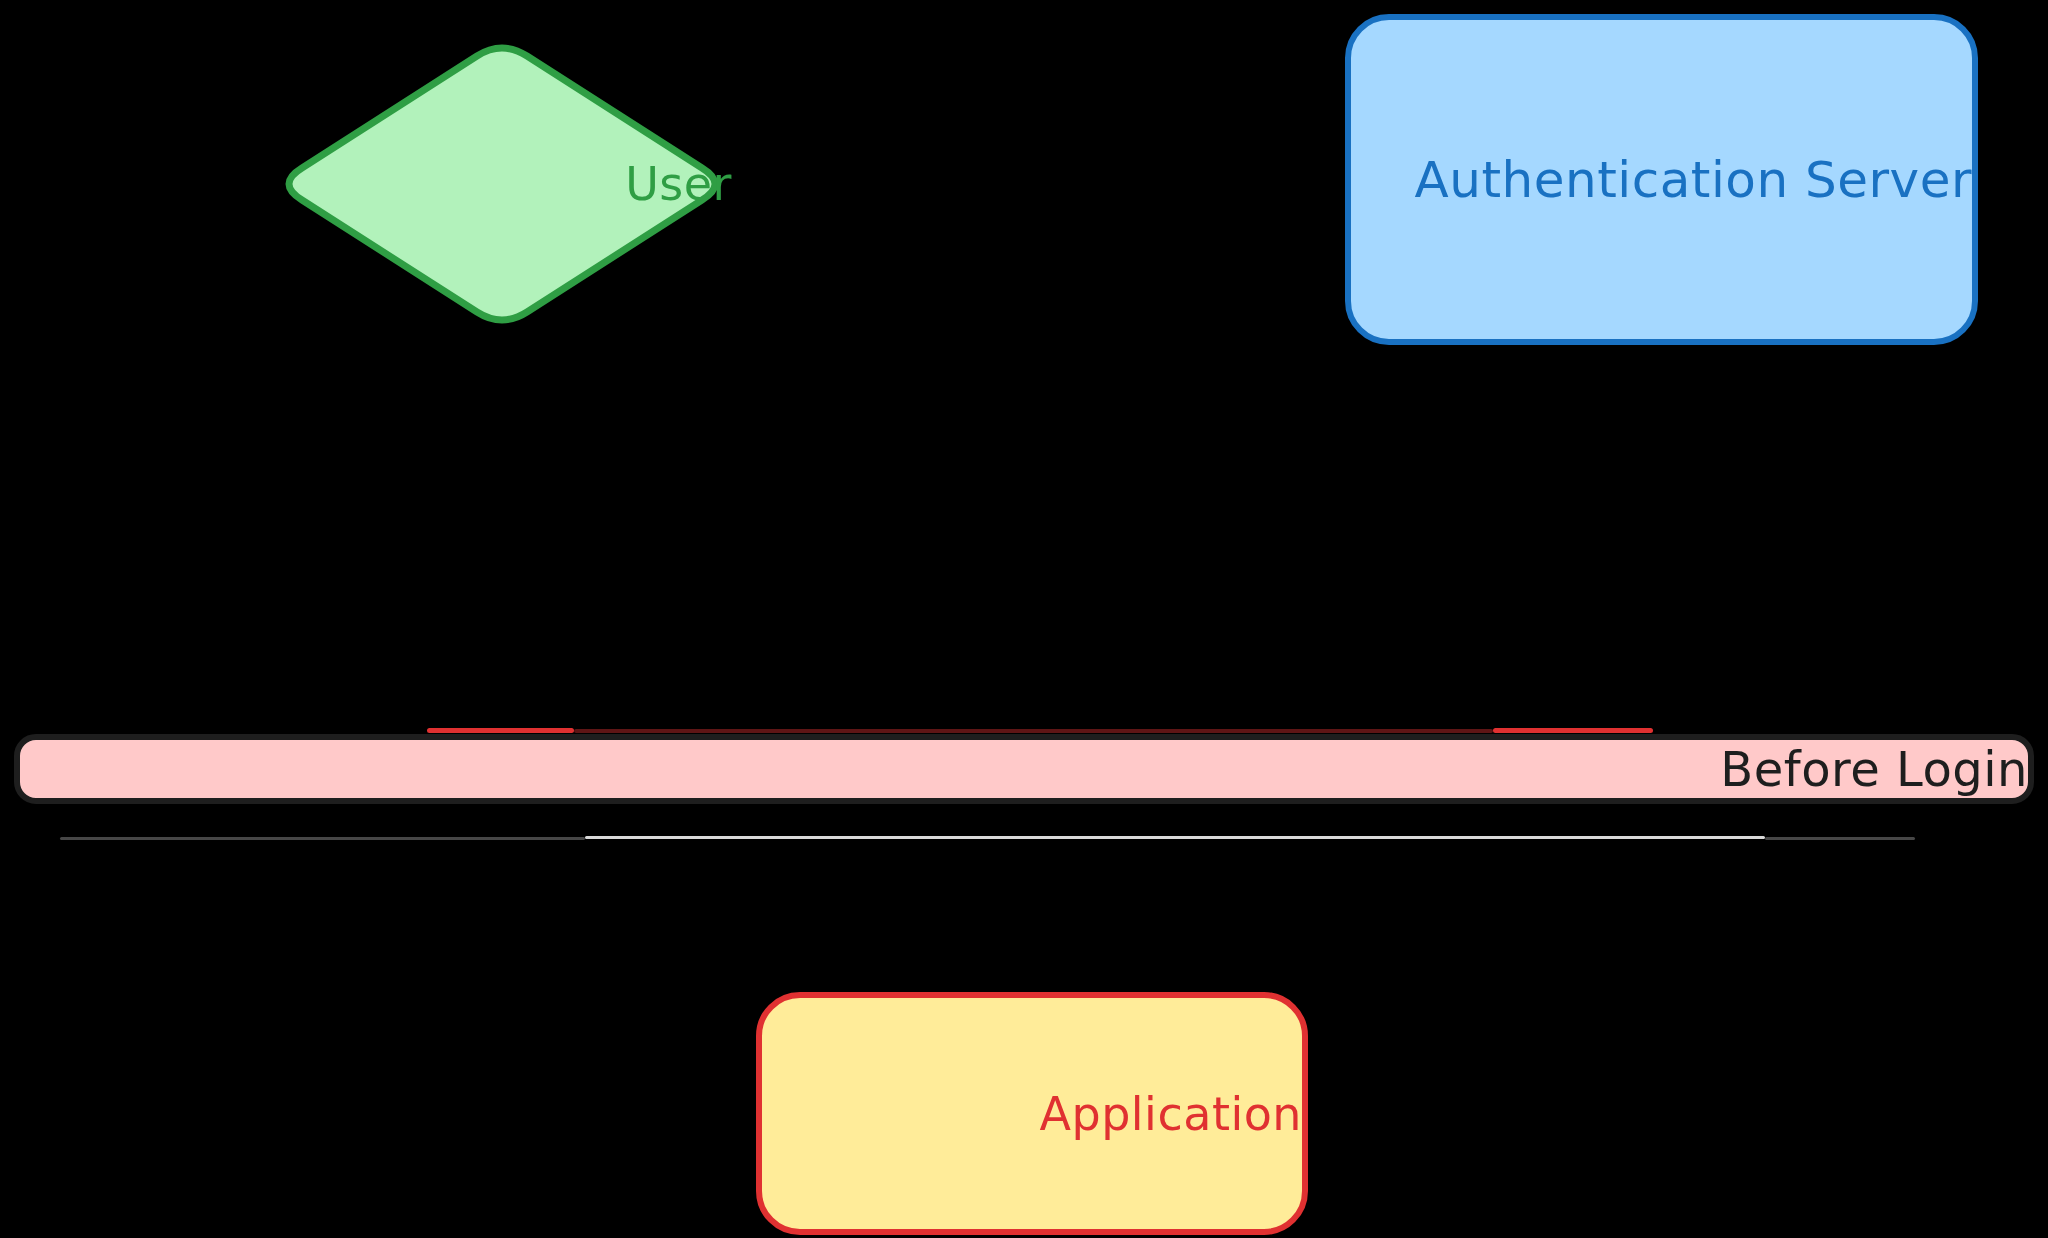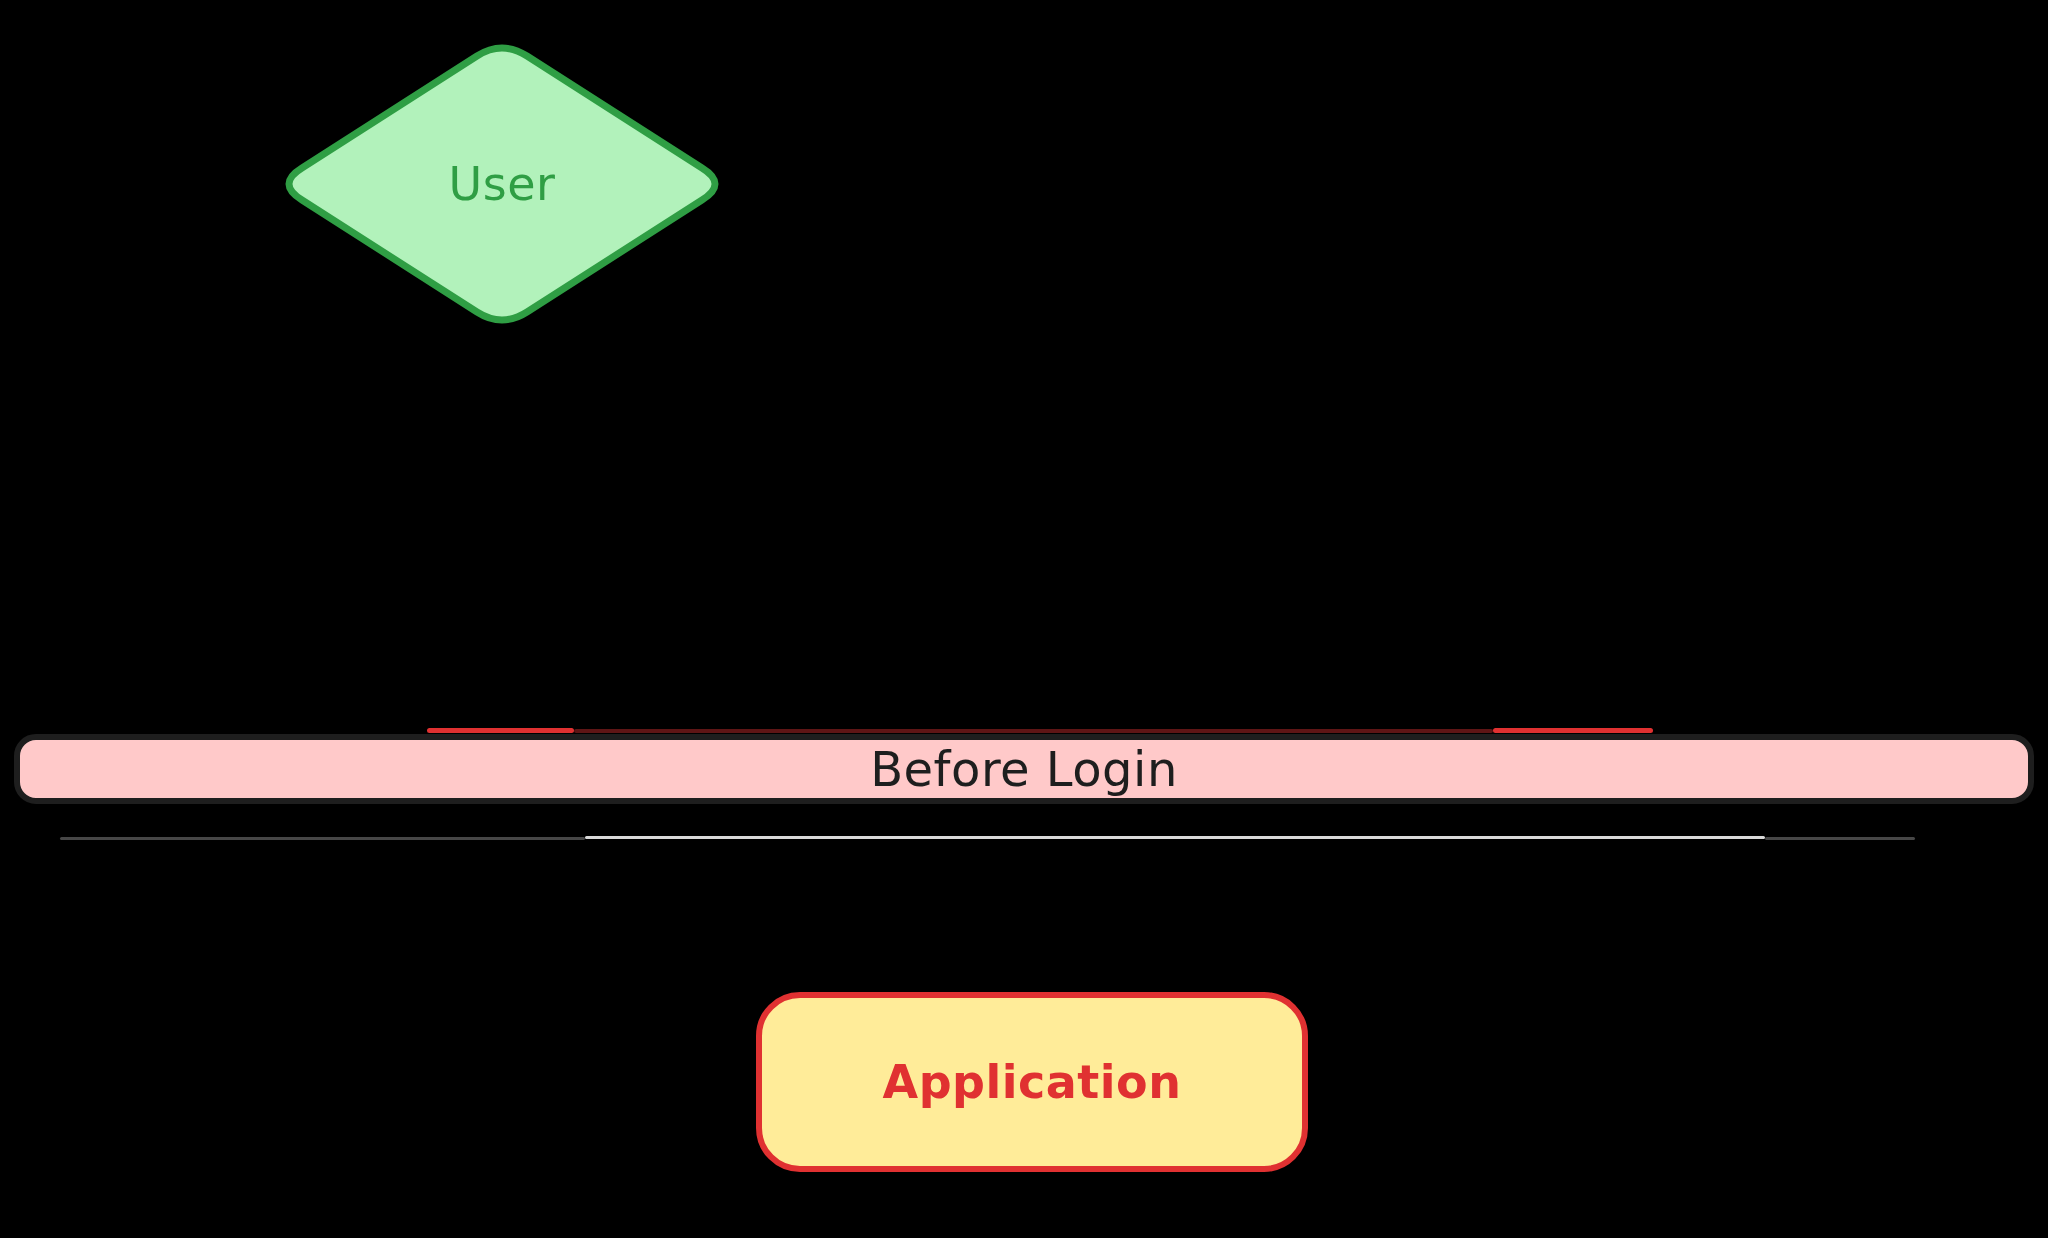--- a/index.html
+++ b/index.html
@@ -18,21 +18,21 @@
     inset: 0;
     width: 2048px;
     height: 1238px;
     background: #000000;
   }
   .node {
     position: absolute;
     box-sizing: border-box;
     display: flex;
     align-items: center;
-    justify-content: center;
+    justify-content: flex-end;
     text-align: center;
   }
   .node .label {
     position: relative;
     color: var(--text);
     letter-spacing: 0.5px;
     white-space: nowrap;
   }
   .rect-node {
     background: var(--fill);
@@ -85,23 +85,22 @@
   }
   #before-login-band .label {
     font-size: 48px;
   }
 
   
   #application-box {
     left: 756px;
     top: 992px;
     width: 552px;
-    height: 180px;
+    height: 243px;
     border-radius: 44px;
-    font-weight: bold;
   }
   #application-box .label {
     font-size: 46px;
   }
 
   
   .stray {
     position: absolute;
     border-radius: 3px;
   }
@@ -124,20 +123,23 @@
   <div class="stray" id="stray-white-mid"></div>
   <div class="stray" id="stray-white-right"></div>
 
   <div class="node" id="user-diamond" style="--fill: #b2f2bb; --stroke: #2f9e44; --text: #2f9e44;">
     <svg viewBox="0 0 460 296" aria-hidden="true">
       <path class="diamond-path" d="M 205 20 Q 230 4 255 20 L 430 132 Q 456 148 430 164 L 255 276 Q 230 292 205 276 L 30 164 Q 4 148 30 132 Z"></path>
     </svg>
     <span class="label">User</span>
   </div>
 
+  <div class="node rect-node" id="auth-server-box" style="--fill: #a5d8ff; --stroke: #1971c2; --text: #1971c2;">
+    <span class="label">Authentication Server</span>
+  </div>
 
   <div class="node rect-node" id="before-login-band" style="--fill: #ffc9c9; --stroke: #1e1e1e; --text: #1e1e1e;">
     <span class="label">Before Login</span>
   </div>
 
   <div class="node rect-node" id="application-box" style="--fill: #ffec99; --stroke: #e03131; --text: #e03131;">
     <span class="label">Application</span>
   </div>
 
 </div>

